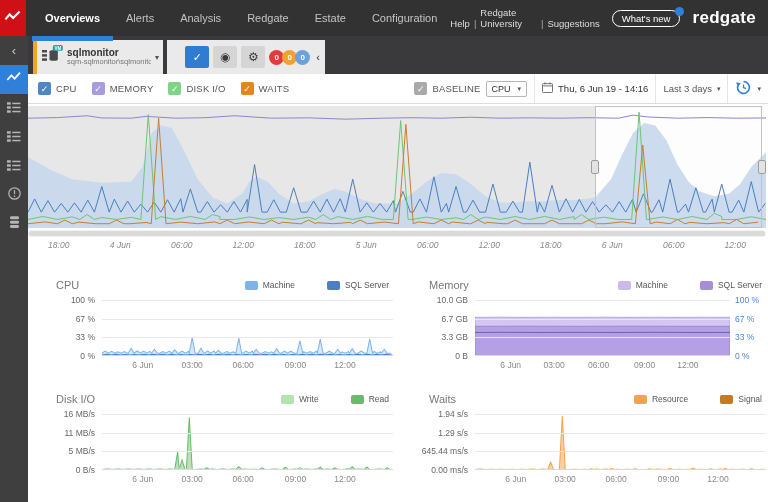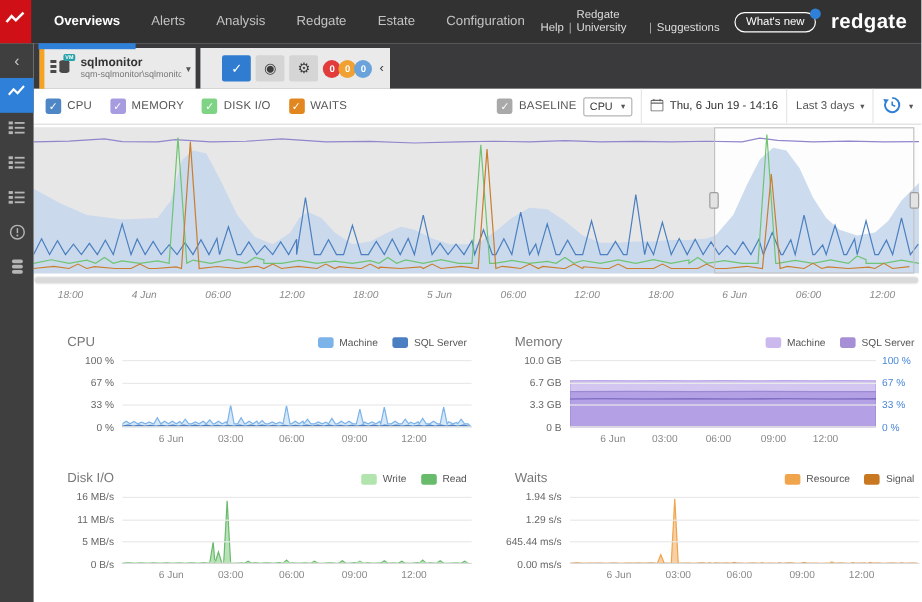--- a/index.html
+++ b/index.html
@@ -73,21 +73,21 @@
   .scroll { height:7px; margin:2px 2px 0 0; background:#f1f1f1; border-radius:4px; position:relative; }
   .scroll-thumb { position:absolute; inset:1px; background:#dadada; border-radius:3px; cursor:grab; }
   .tl-ticks { display:flex; height:15px; font-size:8.5px; color:#8a8a8a; align-items:center; margin-right:2px; }
   .tl-ticks span { flex:1; text-align:center;font-style:italic; }
 
   
   .charts { display:grid; grid-template-columns:1fr 1fr; column-gap:24px; padding:24px 2px 0 16px; }
   .mini { margin-bottom:18px; }
   .mini-head { display:flex; align-items:center; height:18px; padding-left:12px; }
   .mini-title { font-size:11px; color:#777; }
-  .legend { margin-left:auto; display:flex; gap:12px; font-size:8.5px; color:#555; align-items:center; padding-right:4px; }
+  .legend { margin-left:auto; display:flex; gap:32px; font-size:8.5px; color:#555; align-items:center; padding-right:4px; }
   .leg-item { display:flex; align-items:center; cursor:pointer; }
   .leg-sw { width:13px; height:9px; border-radius:2px; margin-right:5px; }
   .mini-body { display:flex; margin-top:6px; }
   .ylab { width:58px; position:relative; font-size:8.5px; color:#666; }
   .ylab span { position:absolute; right:7px; transform:translateY(-50%); white-space:nowrap; }
   .ylab.right { width:36px; }
   .ylab.right span { left:5px; right:auto; color:#4a87d8; }
   .plot { flex:1; position:relative; height:56px; }
   .gl { position:absolute; left:0; right:0; height:1px; background:#e9e9e9; }
   .plot svg { position:absolute; inset:0; width:100%; height:100%; }

